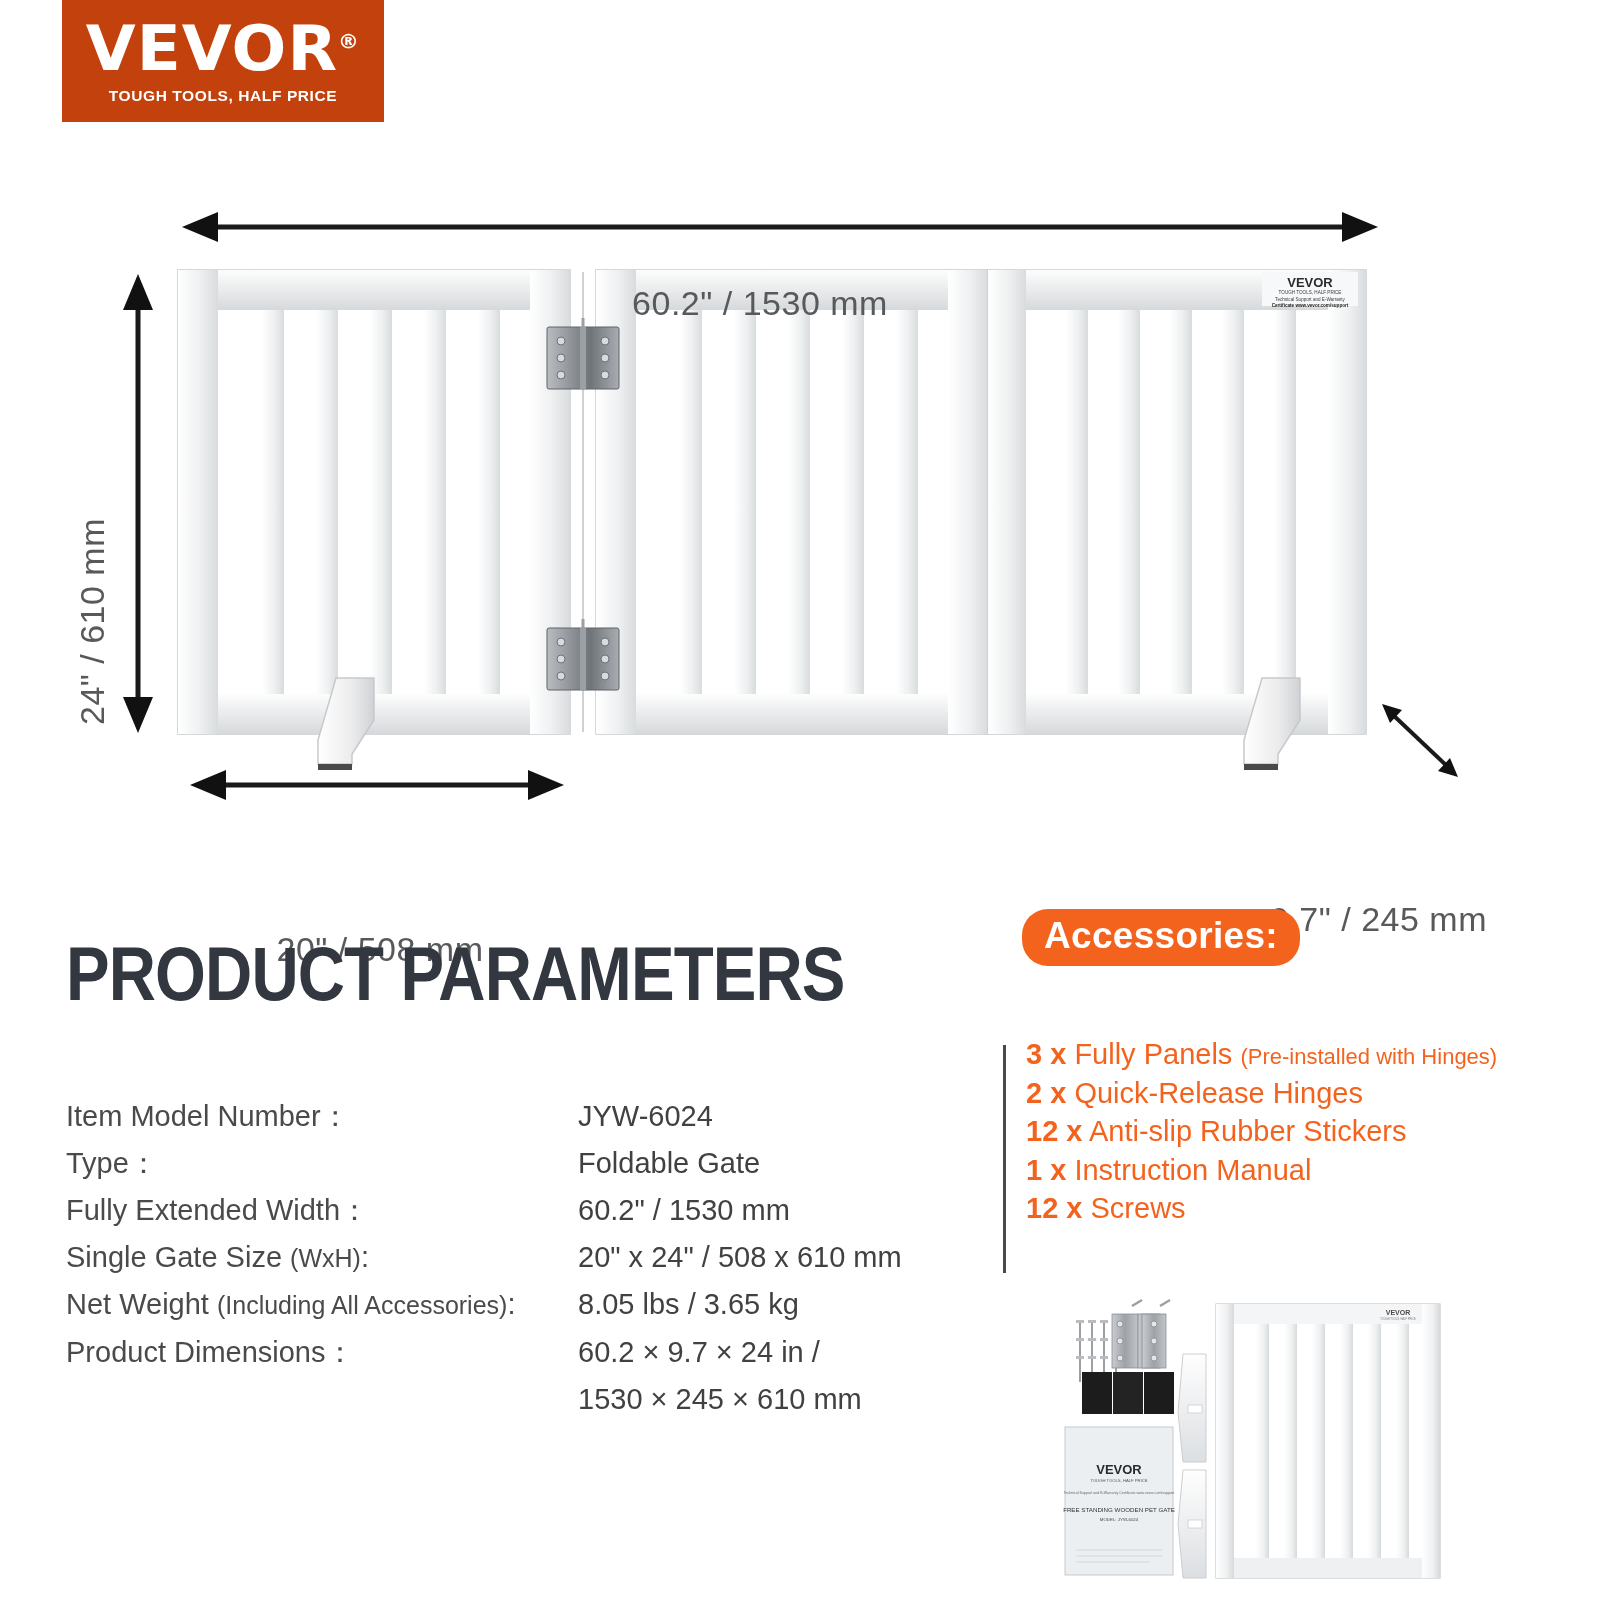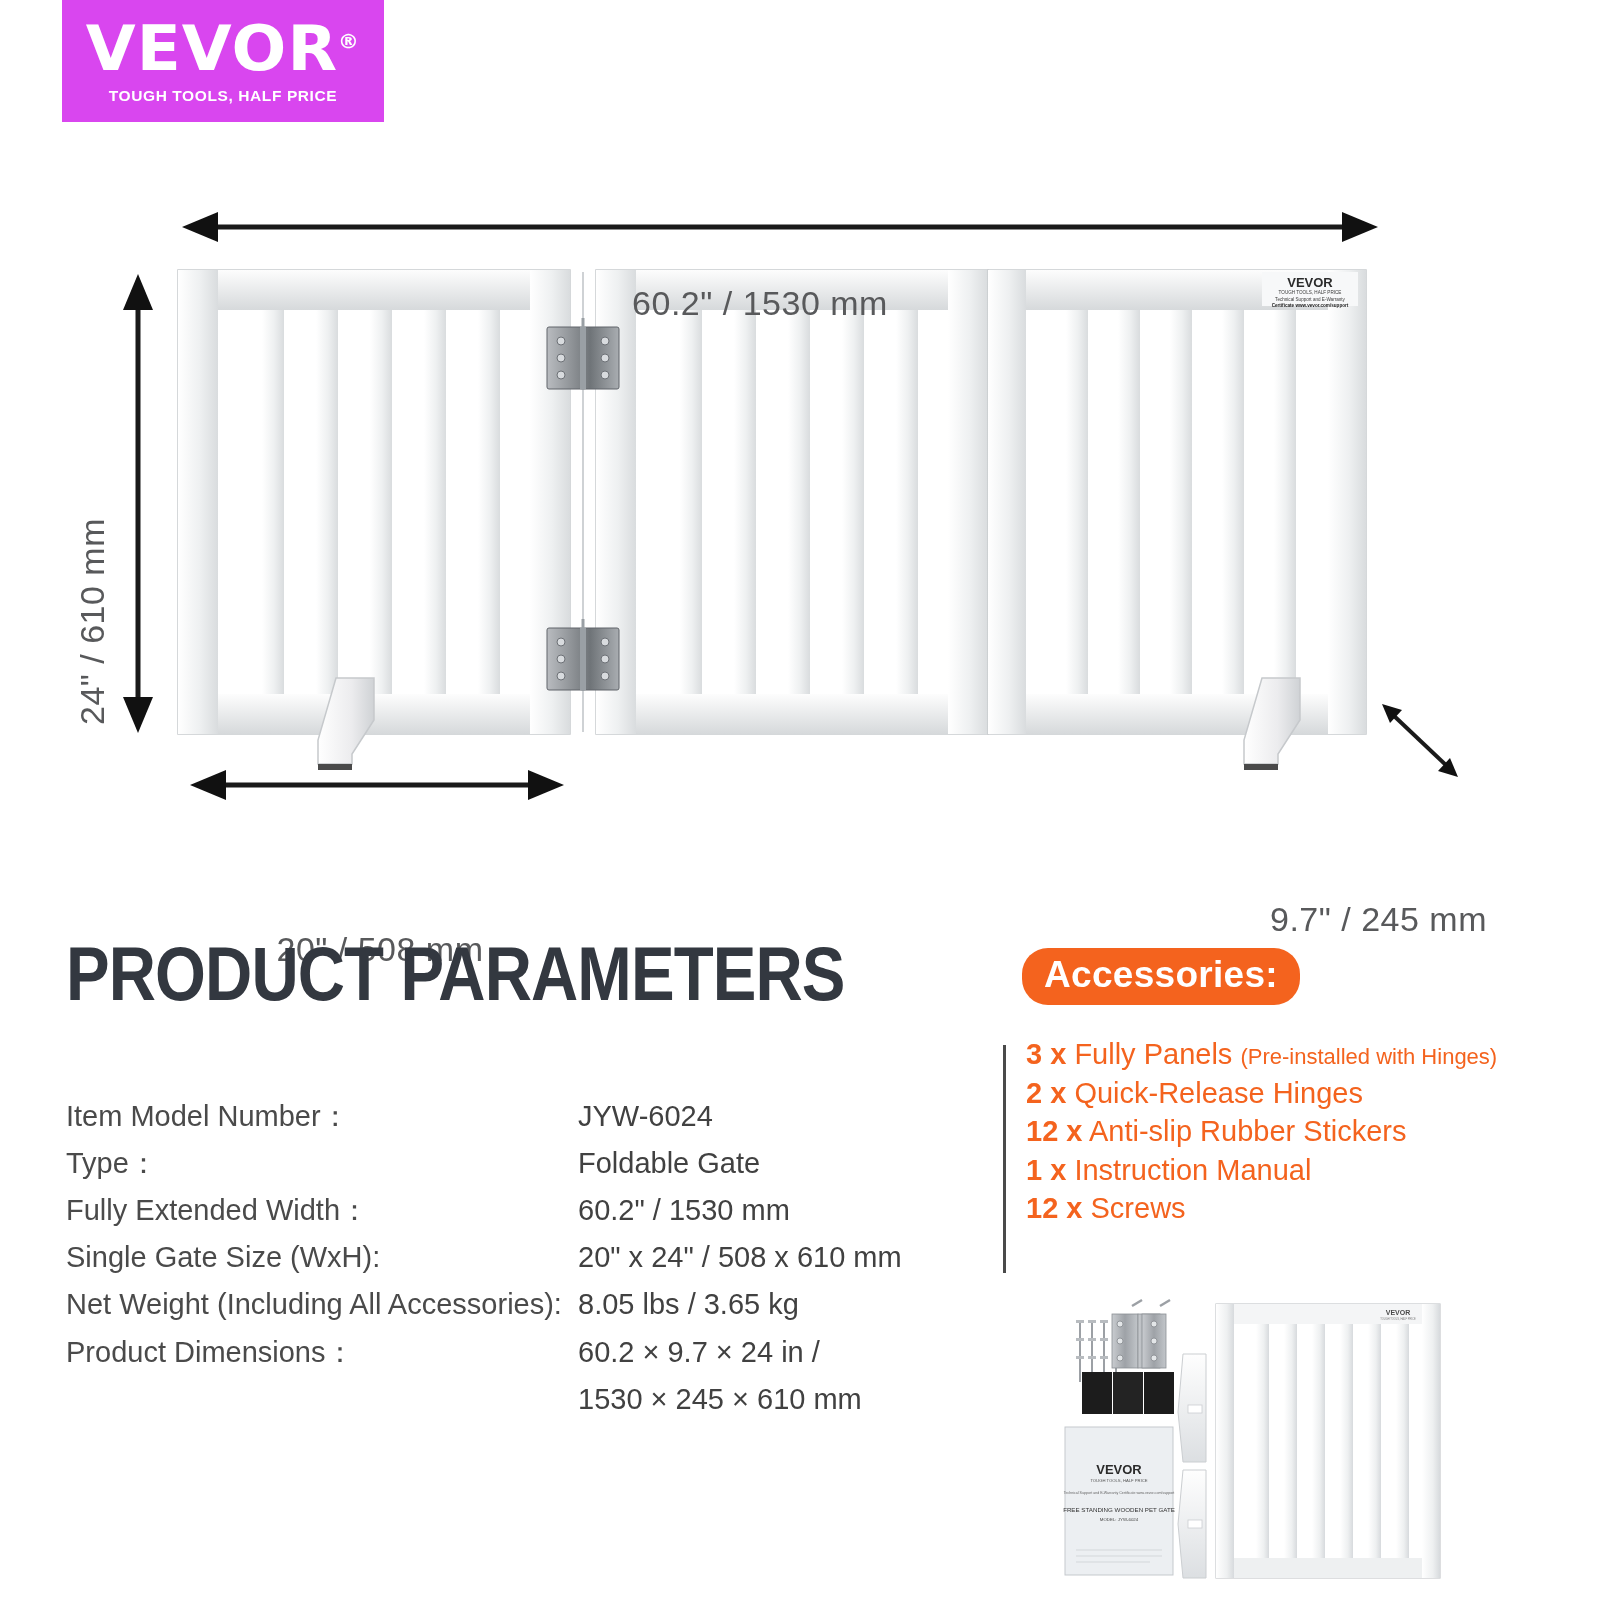--- a/index.html
+++ b/index.html
@@ -8,21 +8,21 @@
     background:#ffffff;
     font-family:"Liberation Sans", sans-serif;
     color:#4a4a4a;
     position:relative;
     overflow:hidden;
   }
 
   
   .logo-box{
     position:absolute; left:62px; top:0; width:322px; height:122px;
-    background:#d946ef; display:flex; flex-direction:column;
+    background:#c2410c; display:flex; flex-direction:column;
     align-items:center; justify-content:center;
   }
   .logo-word{
     color:#fff; font-weight:bold; font-size:62px; letter-spacing:1px;
     line-height:1; font-family:"DejaVu Sans", sans-serif;
     position:relative; transform:scaleX(1.04);
   }
   .logo-reg{ font-size:20px; vertical-align:super; font-weight:bold; }
   .logo-tag{
     color:#fff; font-size:15.5px; font-weight:bold; letter-spacing:0.6px;
@@ -66,25 +66,25 @@
   .params-table{
     position:absolute; left:66px; top:1098px; width:920px;
     border-collapse:collapse;
   }
   .params-table td{
     font-size:29px; color:#4a4a4a; padding:0 0 10px 0;
     vertical-align:top; line-height:1.28; white-space:nowrap;
   }
   .params-table td.k{ width:512px; }
   .params-table td.v{ font-weight:normal; color:#414141; }
-  .sub{ font-size:29px;margin-top:9px; }
+  .sub{ font-size:25px;margin-top:9px; }
 
   
   .acc-badge{
-    position:absolute; left:1022px; top:948px;
+    position:absolute; left:1022px; top:909px;
     background:#F4631E; color:#fff; font-weight:bold; font-size:37px;
     padding:6px 22px 9px 22px; border-radius:26px; letter-spacing:0.3px;
   }
   .acc-list{ position:absolute; left:1026px; top:1035px; width:560px; }
   .acc-item{
     color:#F4631E; font-size:29px; line-height:1.33; white-space:nowrap;
   }
   .acc-qty{ font-weight:bold; }
   .acc-note{ font-size:22px; }
 

